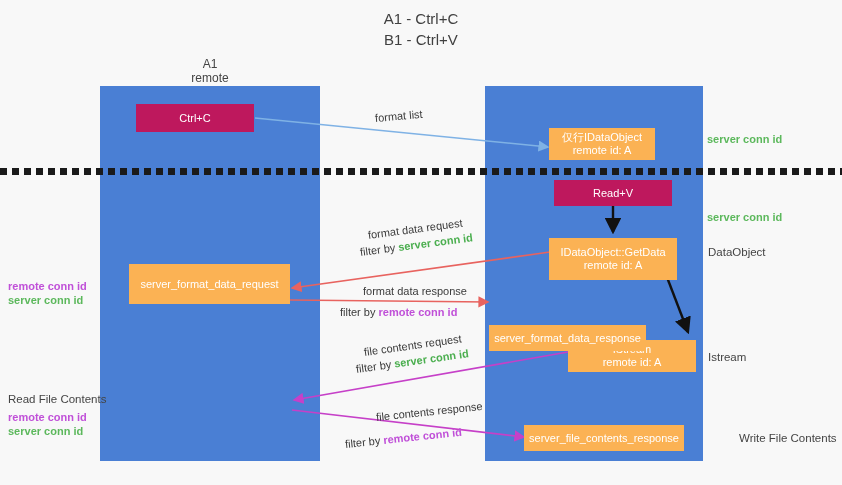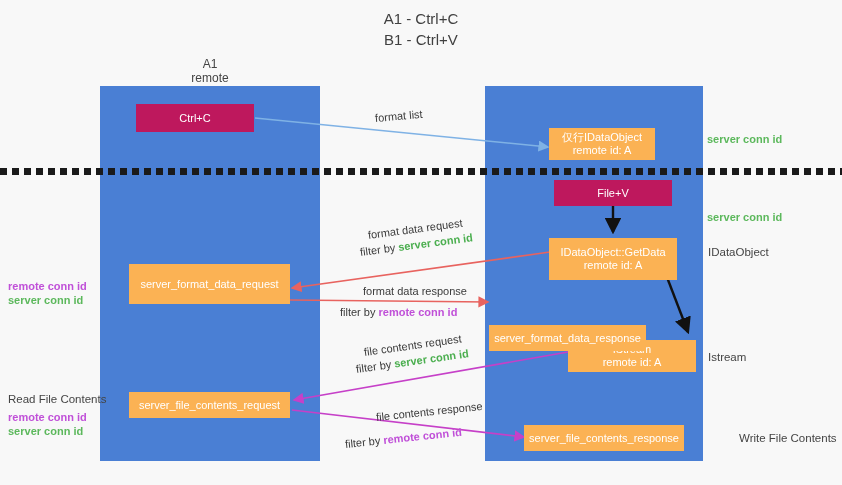--- a/index.html
+++ b/index.html
@@ -142,42 +142,41 @@
 
     <line x1="292" y1="410" x2="524" y2="437" stroke="#c640c8" stroke-width="1.6" marker-end="url(#ah-mag)"></line>
   </svg>
 
   <div class="abs" id="divider"></div>
 
   <div class="abs box green" style="left:136px; top:104px; width:118px; height:28px;">Ctrl+C</div>
 
   <div class="abs box orange" style="left:129px; top:264px; width:161px; height:40px;">server_format_data_request</div>
 
-  <div class="abs box orange" style="left:129px; top:392px; width:161px; height:26px;">server_file_contents_request</div>
 
   <div class="abs box orange" style="left:549px; top:128px; width:106px; height:32px;">仅行IDataObject
 remote id: A</div>
 
-  <div class="abs box green" style="left:554px; top:180px; width:118px; height:26px;">File+V</div>
+  <div class="abs box green" style="left:554px; top:180px; width:118px; height:26px;">Read+V</div>
 
   <div class="abs box orange" style="left:549px; top:238px; width:128px; height:42px;">IDataObject::GetData
 remote id: A</div>
 
   <div class="abs box orange" style="left:568px; top:340px; width:128px; height:32px;">IStream
 remote id: A</div>
 
   <div class="abs box orange" style="left:489px; top:289px; width:157px; height:26px;margin-top:36px;">server_format_data_response</div>
 
   <div class="abs box orange" style="left:524px; top:425px; width:160px; height:26px;">server_file_contents_response</div>
 
   <div class="abs conn-server" style="left:707px; top:132px;">server conn id</div>
 
   <div class="abs conn-server" style="left:707px; top:210px;">server conn id</div>
 
-  <div class="abs side-label" style="left:708px; top:245px;">IDataObject</div>
+  <div class="abs side-label" style="left:708px; top:245px;">DataObject</div>
 
   <div class="abs side-label" style="left:708px; top:350px;">Istream</div>
 
   <div class="abs side-label" style="left:739px; top:431px;text-align:center;">Write File Contents</div>
 
   <div class="abs conn-remote" style="left:8px; top:279px;">remote conn id</div>
   <div class="abs conn-server" style="left:8px; top:293px;">server conn id</div>
 
   <div class="abs side-label" style="left:8px; top:392px;">Read File Contents</div>
   <div class="abs conn-remote" style="left:8px; top:410px;">remote conn id</div>

